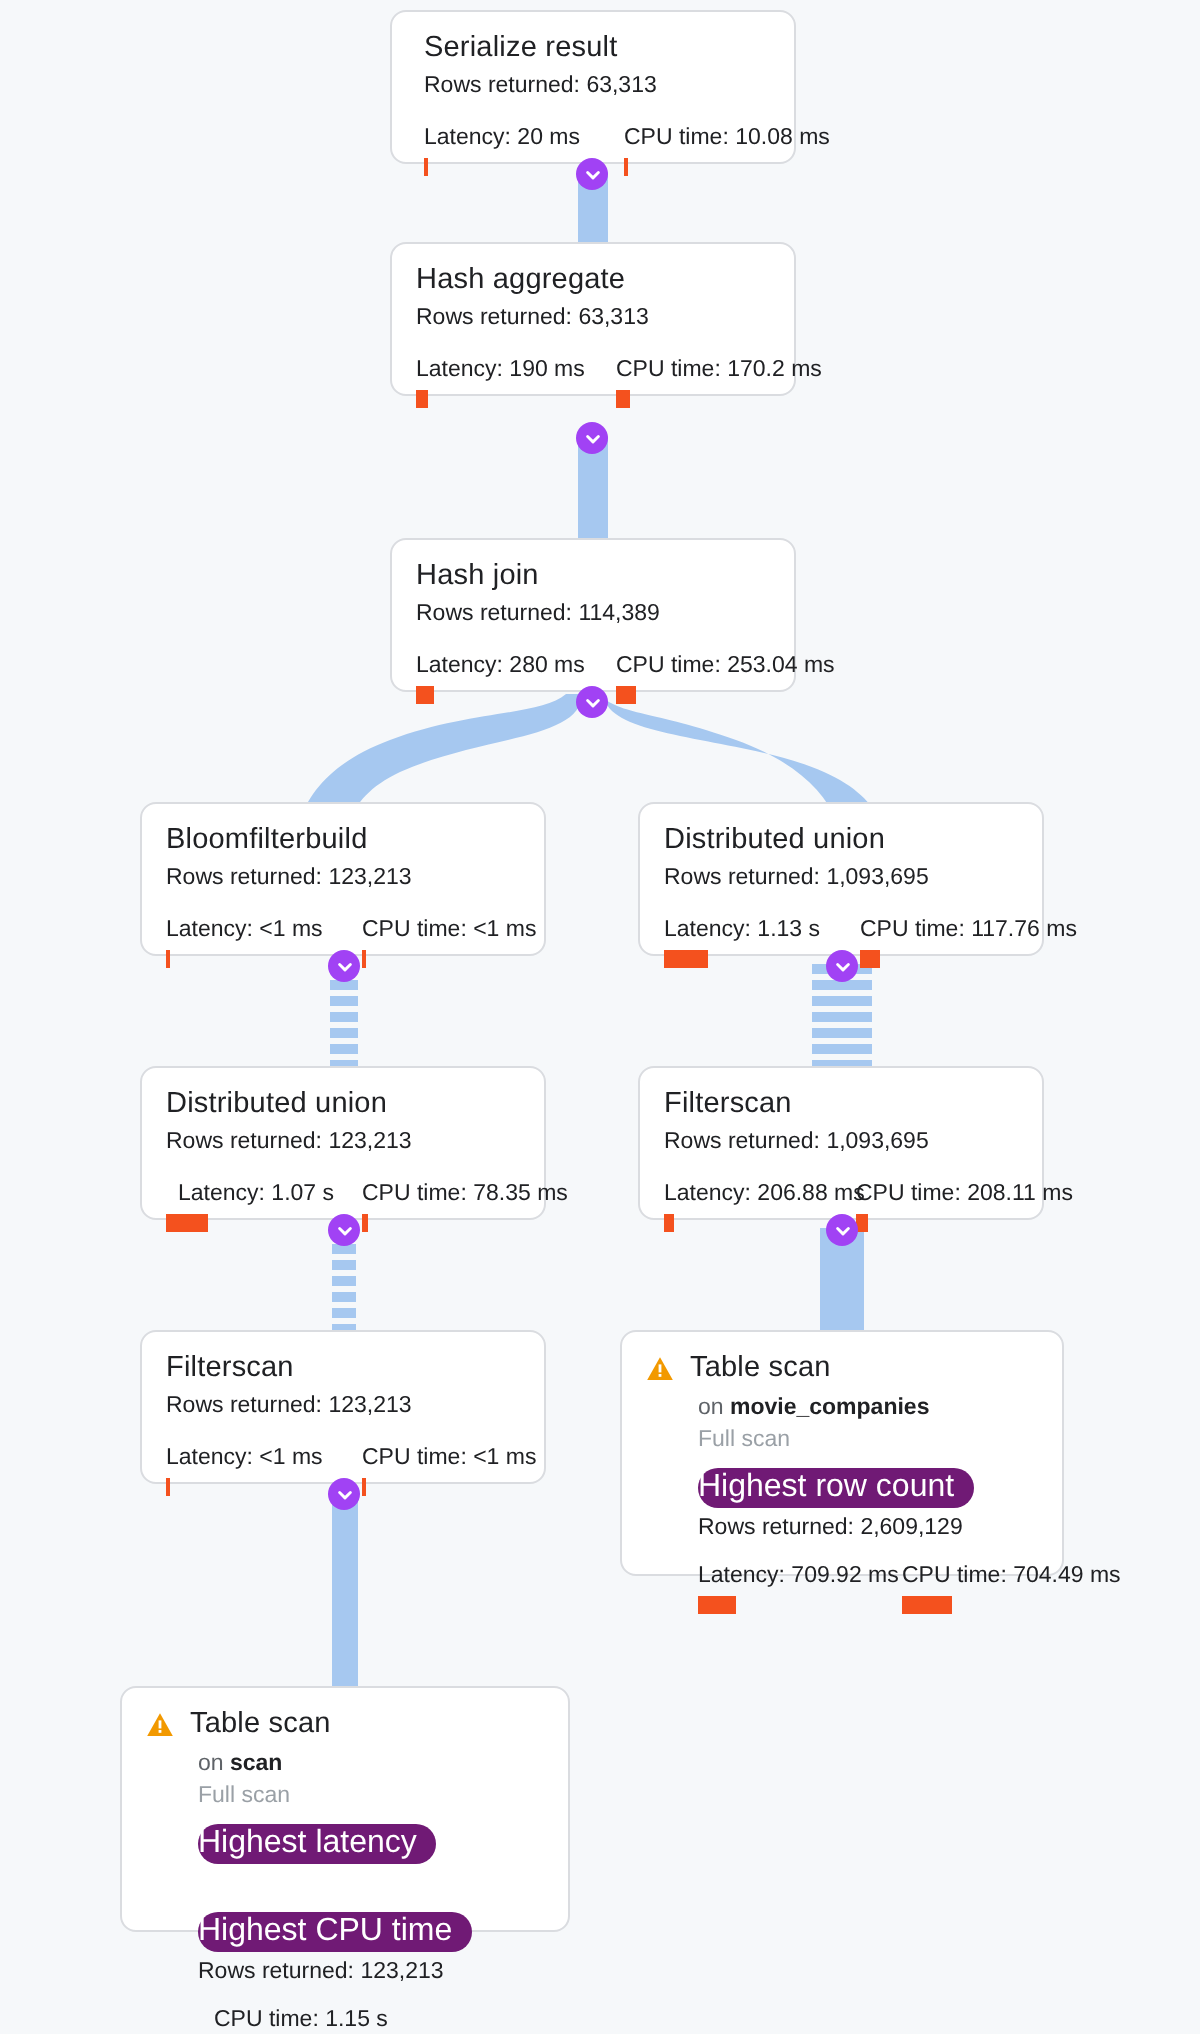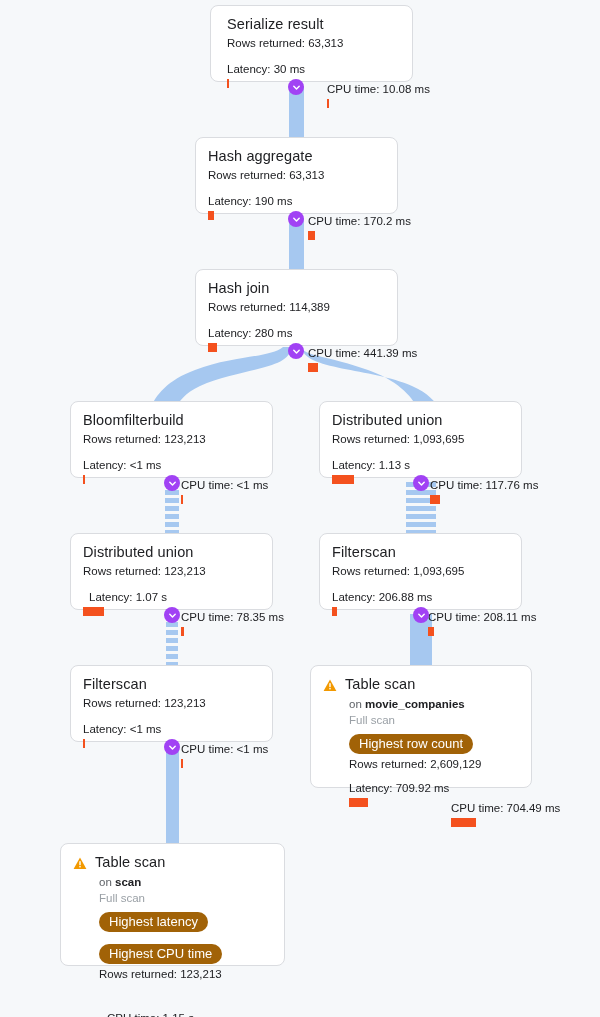--- a/index.html
+++ b/index.html
@@ -71,42 +71,42 @@
     font-size: 11.5px;
     color: #5f6368;
     line-height: 15px;
     margin-top: 1px;
   }
   .subline b { color: #202124; font-weight: bold; }
   .subline.muted { color: #9aa0a6; }
 
   .badges { margin-top: 6px; display: flex; gap: 8px; flex-wrap: wrap; }
   .badge {
-    background: #a16207;
+    background: #701a75;
     color: #ffffff;
     border-radius: 10px;
-    font-size: 13px;
+    font-size: 16px;
     line-height: 11px;
-    padding: 4px 10px 5px 10px;
+    padding: 4px 10px 5px 0;
     white-space: nowrap;
   }
 
   .rows {
     font-size: 11.5px;
     color: #202124;
     line-height: 15px;
     margin-top: 3px;
   }
 
   .metrics {
     display: flex;
     margin-top: 11px;
   }
   .metric { flex: 0 0 auto; }
-  .metric.m2 { margin-left: 8px; margin-top: 20px; }
+  .metric.m2 { margin-left: 8px; }
   .metric-label {
     font-size: 11.5px;
     color: #202124;
     line-height: 14px;
     white-space: nowrap;
   }
   .metric-bar {
     margin-top: 3px;
     height: 9px;
     background: #f4511e;
@@ -176,40 +176,40 @@
     <svg width="9" height="9" viewBox="0 0 10 10">
         <path d="M2 3.6 L5 6.6 L8 3.6" stroke="#ffffff" stroke-width="1.6" fill="none" stroke-linecap="round" stroke-linejoin="round"></path>
       </svg>
   </div>
   <div class="chev" style="left:164px; top:739px;">
     <svg width="9" height="9" viewBox="0 0 10 10">
         <path d="M2 3.6 L5 6.6 L8 3.6" stroke="#ffffff" stroke-width="1.6" fill="none" stroke-linecap="round" stroke-linejoin="round"></path>
       </svg>
   </div>
 
-  <div class="node" style="left:210px; top:5px; width:203px; height:77px;padding-left:16px;">
+  <div class="node" style="left:195px; top:5px; width:203px; height:77px;padding-left:16px;">
     <div class="node-head">
       <div class="title">Serialize result</div>
     </div>
     <div class="rows">
       <span>Rows returned: </span><span>63,313</span>
     </div>
     <div class="metrics">
       <div class="metric" style="width:92px;">
-        <div class="metric-label"><span>Latency: </span><span>30 ms</span></div>
+        <div class="metric-label"><span>Latency: </span><span>20 ms</span></div>
         <div class="metric-bar" style="width:2px;"></div>
       </div>
       <div class="metric m2">
         <div class="metric-label"><span>CPU time: </span><span>10.08 ms</span></div>
         <div class="metric-bar" style="width:2px;"></div>
       </div>
     </div>
   </div>
 
-  <div class="node" style="left:195px; top:137px; width:203px; height:77px;">
+  <div class="node" style="left:195px; top:121px; width:203px; height:77px;">
     <div class="node-head">
       <div class="title">Hash aggregate</div>
     </div>
     <div class="rows">
       <span>Rows returned: </span><span>63,313</span>
     </div>
     <div class="metrics">
       <div class="metric" style="width:92px;">
         <div class="metric-label"><span>Latency: </span><span>190 ms</span></div>
         <div class="metric-bar" style="width:6px;"></div>
@@ -227,21 +227,21 @@
     </div>
     <div class="rows">
       <span>Rows returned: </span><span>114,389</span>
     </div>
     <div class="metrics">
       <div class="metric" style="width:92px;">
         <div class="metric-label"><span>Latency: </span><span>280 ms</span></div>
         <div class="metric-bar" style="width:9px;"></div>
       </div>
       <div class="metric m2">
-        <div class="metric-label"><span>CPU time: </span><span>441.39 ms</span></div>
+        <div class="metric-label"><span>CPU time: </span><span>253.04 ms</span></div>
         <div class="metric-bar" style="width:10px;"></div>
       </div>
     </div>
   </div>
 
   <div class="node" style="left:70px; top:401px; width:203px; height:77px;">
     <div class="node-head">
       <div class="title">Bloomfilterbuild</div>
     </div>
     <div class="rows">
@@ -375,21 +375,21 @@
             <path d="M7 0.6 L13.4 12 L0.6 12 Z" fill="#f29900"></path>
             <rect x="6.3" y="4.2" width="1.4" height="4" fill="#ffffff"></rect>
             <rect x="6.3" y="9" width="1.4" height="1.4" fill="#ffffff"></rect>
           </svg>
       </span>
       <div class="title">Table scan</div>
     </div>
     <div class="warn-body">
       <div class="subline"><span>on </span><b>scan</b></div>
       <div class="subline muted">Full scan</div>
-      <div class="badges" style="gap:12px;">
+      <div class="badges" style="gap:24px;">
         <span class="badge">Highest latency</span>
         <span class="badge">Highest CPU time</span>
       </div>
       <div class="rows">
         <span>Rows returned: </span><span>123,213</span>
       </div>
       <div class="metrics" style="margin-top:9px;">
         <div class="metric m2">
           <div class="metric-label"><span>CPU time: </span><span>1.15 s</span></div>
           <div class="metric-bar" style="width:33px;"></div>

